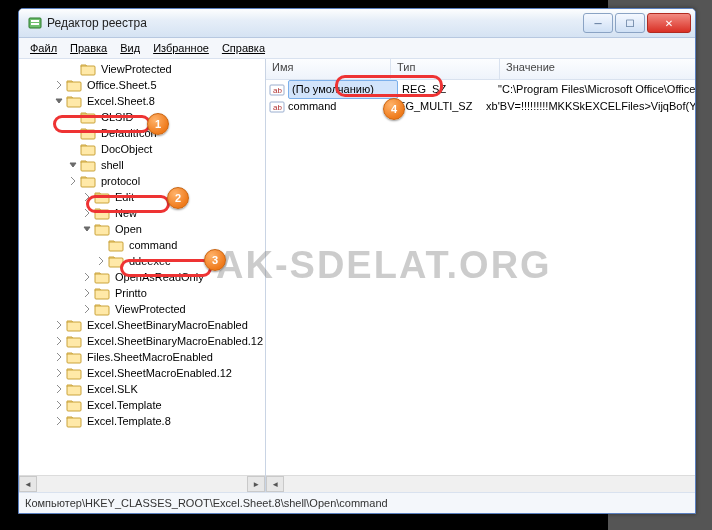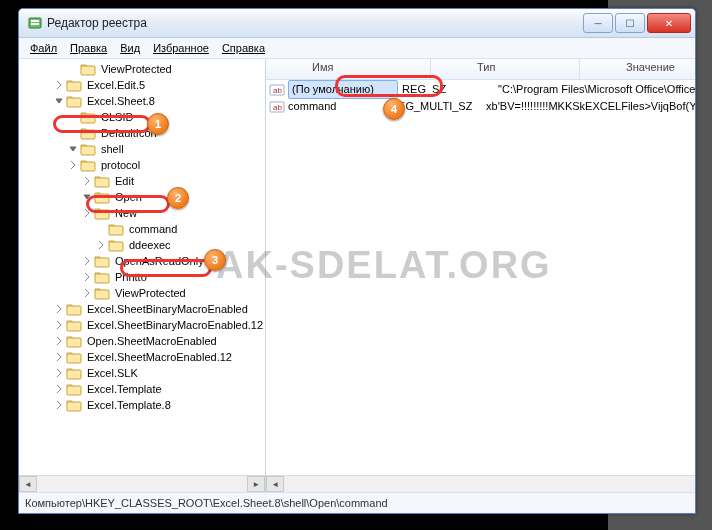--- a/index.html
+++ b/index.html
@@ -12,21 +12,21 @@
   .winbtn{width:28px;height:18px;border:1px solid #8aa3c4;border-radius:3px;background:linear-gradient(#f4f8ff,#cfe0f5);display:flex;align-items:center;justify-content:center;font-size:10px;color:#30507a;}
   .winbtn.close{background:linear-gradient(#f28b82,#d93025);border-color:#b02a20;color:#fff;width:42px;}
   .menubar{height:20px;display:flex;align-items:center;gap:3px;padding:0 6px;background:#f4f7fb;border-bottom:1px solid #d9e2ef;}
   .menubar span{padding:1px 5px;text-decoration:underline dotted transparent;}
   .menubar span u{}
   .body{flex:1;display:flex;min-height:0;}
   .pane{position:relative;display:flex;flex-direction:column;min-height:0;}
   .tree-pane{width:290px;border-right:1px solid #c9d4e4;gap:40px;}
   .list-pane{flex:1;}
   .pane-header{display:flex;height:20px;border-bottom:1px solid #d9e2ef;background:linear-gradient(#fcfdff,#eef3fb);}
-  .col{padding:2px 6px;border-right:1px solid #d9e2ef;color:#444;margin-left:40px;}
+  .col{padding:2px 6px;border-right:1px solid #d9e2ef;color:#444;}
   .scroll{flex:1;overflow:auto;}
   
   .tree{padding:2px 0 2px 2px;white-space:nowrap;}
   .node{display:flex;align-items:center;height:16px;line-height:16px;}
   .tw{width:12px;height:12px;display:inline-flex;align-items:center;justify-content:center;margin-right:1px;}
   .tw svg{stroke:#8c8c8c;fill:none}
   .tw.open svg{fill:#6a6a6a;stroke:#6a6a6a}
   .fo{width:16px;height:16px;margin-right:3px;display:inline-flex;}
   .fo svg{width:16px;height:16px}
   .lbl{padding:0 2px;}
@@ -102,21 +102,21 @@
                   <svg width="10" height="10" viewBox="0 0 10 10">
                     <path d="M3 1 L7 5 L3 9"></path>
                   </svg>
                 </span>
     <span class="fo">
                   <svg viewBox="0 0 16 16">
                     <path class="folder-tab" d="M1 4h5l1 2h8v0H1z"></path>
                     <rect class="folder-body" x="1" y="5" width="14" height="9" rx="1"></rect>
                   </svg>
                 </span>
-    <span class="lbl">Excel.Edit.5</span>
+    <span class="lbl">Office.Sheet.5</span>
   </div>
               <div class="node" style="padding-left:32px">
     <span class="tw open">
                   <svg width="10" height="10" viewBox="0 0 10 10">
                     <path d="M2 3 L5 7 L8 3 Z"></path>
                   </svg>
                 </span>
     <span class="fo">
                   <svg viewBox="0 0 16 16">
                     <path class="folder-tab" d="M1 4h5l1 2h8v0H1z"></path>
@@ -139,20 +139,30 @@
     <span class="tw "></span>
     <span class="fo">
                   <svg viewBox="0 0 16 16">
                     <path class="folder-tab" d="M1 4h5l1 2h8v0H1z"></path>
                     <rect class="folder-body" x="1" y="5" width="14" height="9" rx="1"></rect>
                   </svg>
                 </span>
     <span class="lbl">DefaultIcon</span>
   </div>
               <div class="node" style="padding-left:46px">
+    <span class="tw "></span>
+    <span class="fo">
+                  <svg viewBox="0 0 16 16">
+                    <path class="folder-tab" d="M1 4h5l1 2h8v0H1z"></path>
+                    <rect class="folder-body" x="1" y="5" width="14" height="9" rx="1"></rect>
+                  </svg>
+                </span>
+    <span class="lbl">DocObject</span>
+  </div>
+              <div class="node" style="padding-left:46px">
     <span class="tw open">
                   <svg width="10" height="10" viewBox="0 0 10 10">
                     <path d="M2 3 L5 7 L8 3 Z"></path>
                   </svg>
                 </span>
     <span class="fo">
                   <svg viewBox="0 0 16 16">
                     <path class="folder-tab" d="M1 4h5l1 2h8v0H1z"></path>
                     <rect class="folder-body" x="1" y="5" width="14" height="9" rx="1"></rect>
                   </svg>
@@ -181,46 +191,46 @@
                 </span>
     <span class="fo">
                   <svg viewBox="0 0 16 16">
                     <path class="folder-tab" d="M1 4h5l1 2h8v0H1z"></path>
                     <rect class="folder-body" x="1" y="5" width="14" height="9" rx="1"></rect>
                   </svg>
                 </span>
     <span class="lbl">Edit</span>
   </div>
               <div class="node" style="padding-left:60px">
+    <span class="tw ">
+                  <svg width="10" height="10" viewBox="0 0 10 10">
+                    <path d="M3 1 L7 5 L3 9"></path>
+                  </svg>
+                </span>
+    <span class="fo">
+                  <svg viewBox="0 0 16 16">
+                    <path class="folder-tab" d="M1 4h5l1 2h8v0H1z"></path>
+                    <rect class="folder-body" x="1" y="5" width="14" height="9" rx="1"></rect>
+                  </svg>
+                </span>
+    <span class="lbl">New</span>
+  </div>
+              <div class="node" style="padding-left:60px">
     <span class="tw open">
                   <svg width="10" height="10" viewBox="0 0 10 10">
                     <path d="M2 3 L5 7 L8 3 Z"></path>
                   </svg>
                 </span>
     <span class="fo">
                   <svg viewBox="0 0 16 16">
                     <path class="folder-tab" d="M1 4h5l1 2h8v0H1z"></path>
                     <rect class="folder-body" x="1" y="5" width="14" height="9" rx="1"></rect>
                   </svg>
                 </span>
     <span class="lbl">Open</span>
-  </div>
-              <div class="node" style="padding-left:60px">
-    <span class="tw ">
-                  <svg width="10" height="10" viewBox="0 0 10 10">
-                    <path d="M3 1 L7 5 L3 9"></path>
-                  </svg>
-                </span>
-    <span class="fo">
-                  <svg viewBox="0 0 16 16">
-                    <path class="folder-tab" d="M1 4h5l1 2h8v0H1z"></path>
-                    <rect class="folder-body" x="1" y="5" width="14" height="9" rx="1"></rect>
-                  </svg>
-                </span>
-    <span class="lbl">New</span>
   </div>
               <div class="node" style="padding-left:74px">
     <span class="tw "></span>
     <span class="fo">
                   <svg viewBox="0 0 16 16">
                     <path class="folder-tab" d="M1 4h5l1 2h8v0H1z"></path>
                     <rect class="folder-body" x="1" y="5" width="14" height="9" rx="1"></rect>
                   </svg>
                 </span>
     <span class="lbl">command</span>
@@ -314,21 +324,21 @@
                   <svg width="10" height="10" viewBox="0 0 10 10">
                     <path d="M3 1 L7 5 L3 9"></path>
                   </svg>
                 </span>
     <span class="fo">
                   <svg viewBox="0 0 16 16">
                     <path class="folder-tab" d="M1 4h5l1 2h8v0H1z"></path>
                     <rect class="folder-body" x="1" y="5" width="14" height="9" rx="1"></rect>
                   </svg>
                 </span>
-    <span class="lbl">Open.SheetMacroEnabled</span>
+    <span class="lbl">Files.SheetMacroEnabled</span>
   </div>
               <div class="node" style="padding-left:32px">
     <span class="tw ">
                   <svg width="10" height="10" viewBox="0 0 10 10">
                     <path d="M3 1 L7 5 L3 9"></path>
                   </svg>
                 </span>
     <span class="fo">
                   <svg viewBox="0 0 16 16">
                     <path class="folder-tab" d="M1 4h5l1 2h8v0H1z"></path>

